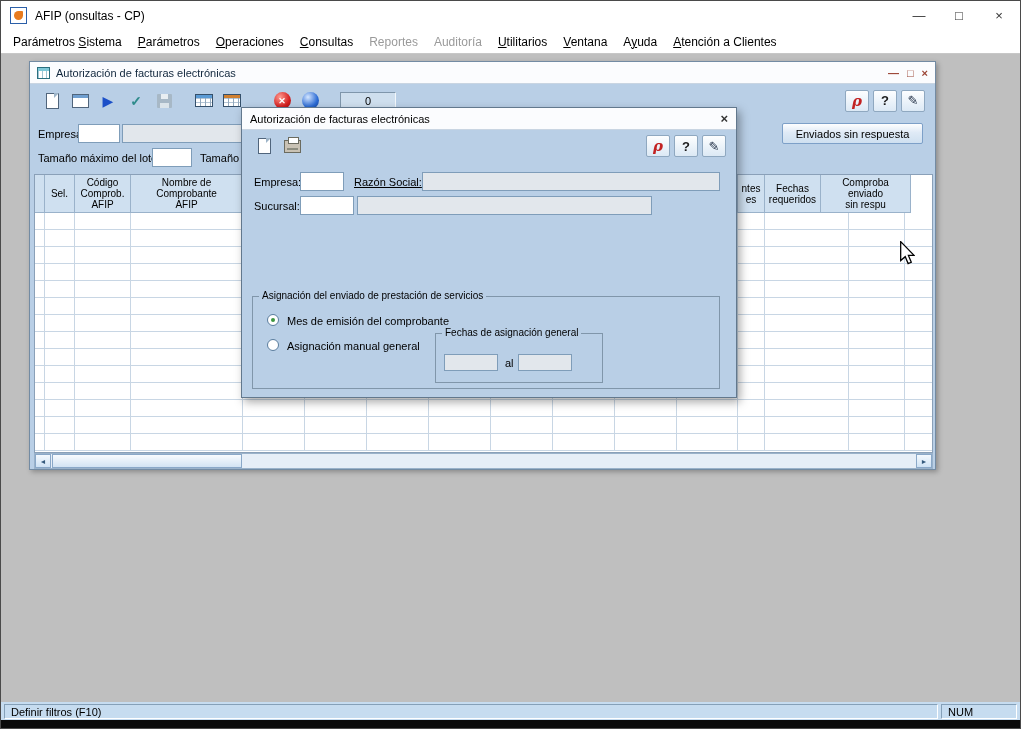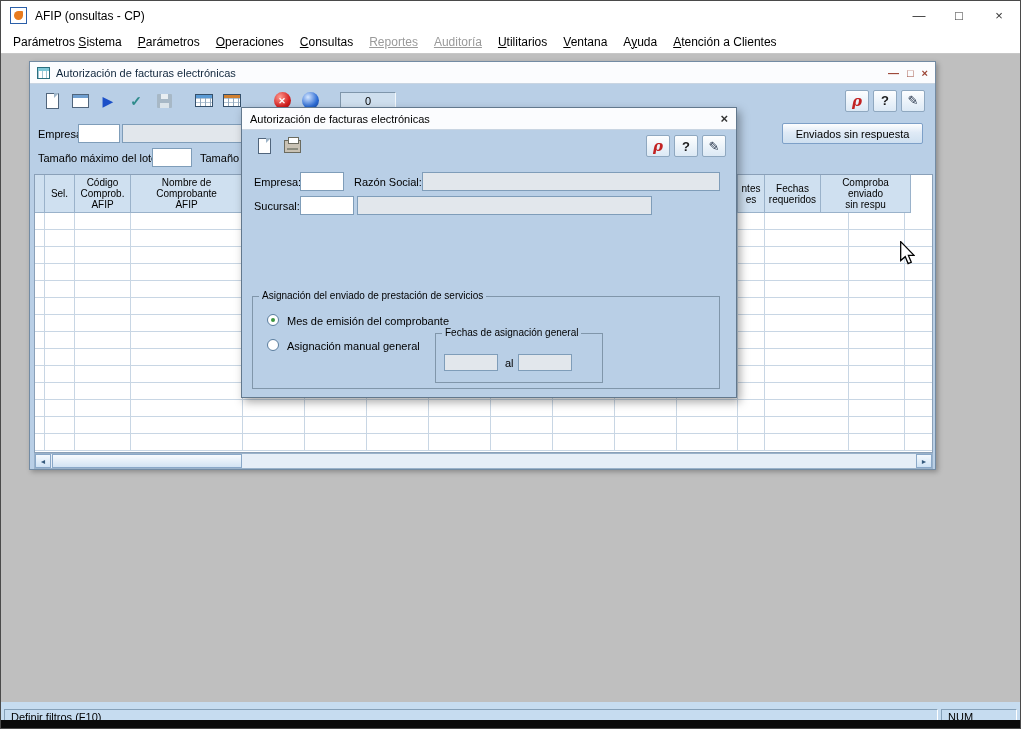--- a/index.html
+++ b/index.html
@@ -19,21 +19,21 @@
   .title-text { font-size:12px; color:#000; }
   .win-controls { position:absolute; right:1px; top:0; height:29px; display:flex; }
   .win-btn { width:40px; height:29px; display:flex; align-items:center; justify-content:center;
              font-size:13px; color:#333; }
 
   
   .menubar { position:absolute; left:0; top:29px; right:0; height:24px; background:#fff;
              border-bottom:1px solid #c7c7c7; display:flex; align-items:center;
              padding-left:4px; font-size:12px; }
   .menu-item { padding:4px 8px; color:#000; white-space:nowrap; }
-  .menu-item.disabled { color:#9a9a9a;text-decoration:underline; }
+  .menu-item.disabled { color:#9a9a9a; }
 
   
   .mdi { position:absolute; left:0; top:53px; right:0; bottom:26px; background:#bfbfbf; overflow:hidden; }
 
   
   .child { position:absolute; left:28px; top:7px; width:907px; height:409px;
            background:#b9cfe6; border:1px solid #738ba3; box-shadow:2px 2px 5px rgba(0,0,0,.28); }
   .child-titlebar { height:22px; background:#fbfcfe; border-bottom:1px solid #c9d5e2;
                     display:flex; align-items:center; padding:0 7px; }
   .child-title-icon { width:13px; height:12px; border:1px solid #2a6f7f; background:
@@ -136,21 +136,21 @@
 
   .fieldset { position:absolute; border:1px solid #8096aa; }
   .fs-legend { position:absolute; top:-7px; left:6px; background:#b9cfe6; padding:0 3px;
                font-size:10px; color:#000; white-space:nowrap; }
   .radio { position:absolute; width:12px; height:12px; border:1px solid #5a7d9e; border-radius:50%;
            background:#fff; }
   .radio.checked::after { content:""; position:absolute; inset:3px; border-radius:50%; background:#3e9640; }
 
   
   .statusbar { position:absolute; left:0; right:0; bottom:8px; height:18px; background:#c6dcf0;
-               display:flex; align-items:flex-start; padding:7px 3px; gap:3px; font-size:11px; color:#000; }
+               display:flex; align-items:flex-end; padding:1px 3px; gap:3px; font-size:11px; color:#000; }
   .status-panel { border:1px solid; border-color:#85a0b8 #ffffff #ffffff #85a0b8; height:15px;
                   display:flex; align-items:center; padding:0 6px; background:#c6dcf0; }
   .status-main { flex:1; }
   .status-num { width:76px; }
   .black-strip { position:absolute; left:0; right:0; bottom:0; height:8px; background:#0a0a0a; }
 
   .cursor { position:absolute; left:898px; top:240px; z-index:999; }
 </style>
 </head>
 <body>
@@ -567,21 +567,21 @@
               <span class="ic-help">?</span>
             </div>
           <div class="rbtn">
               <span class="ic-quill">✎</span>
             </div>
         </div>
       </div>
 
       <span class="flabel" style="left:12px; top:68px;">Empresa:</span>
       <input class="edit" style="left: 58px; top: 64px; width: 44px;" value="">
-      <span class="flabel" style="left:112px; top:68px;">Razón Social:</span>
+      <span class="flabel" style="left:112px; top:68px;text-decoration:underline;">Razón Social:</span>
       <input class="edit disabled" style="left: 180px; top: 64px; width: 298px;" value="">
 
       <span class="flabel" style="left:12px; top:92px;">Sucursal:</span>
       <input class="edit" style="left: 58px; top: 88px; width: 54px;" value="">
       <input class="edit disabled" style="left: 115px; top: 88px; width: 295px;" value="">
 
 
       <div class="fieldset" style="left:10px; top:188px; width:468px; height:93px;">
         <span class="fs-legend">Asignación del enviado de prestación de servicios</span>
         <span class="radio checked" style="left:14px; top:17px;"></span>

